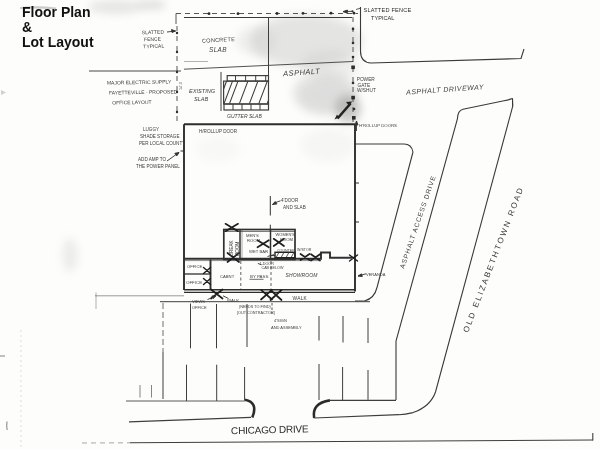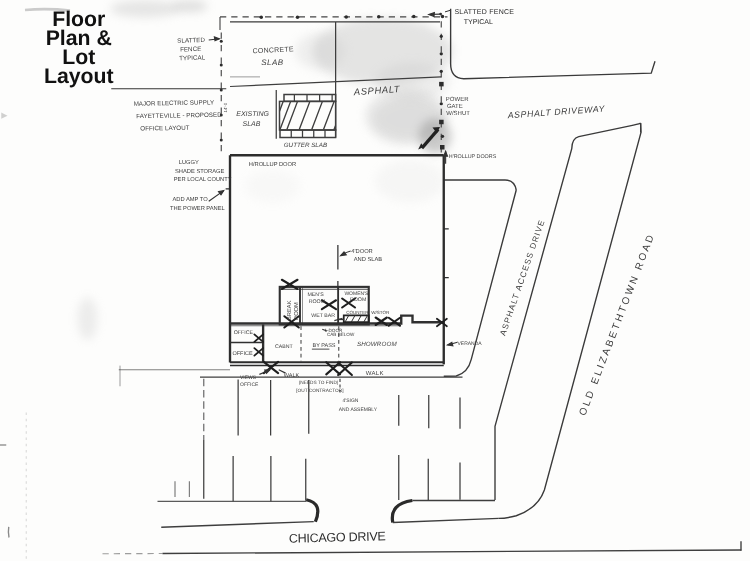--- a/index.html
+++ b/index.html
@@ -1,21 +1,21 @@
 <!DOCTYPE html>
 <html><head>
 <meta charset="utf-8">
 <style>
   html,body{margin:0;padding:0;background:#fff;}
   #page{position:relative;width:600px;height:449px;background:#fdfdfc;overflow:hidden;
         font-family:"Liberation Sans",sans-serif;}
   .noise{position:absolute;border-radius:50%;filter:blur(4px);}
-  #title{position:absolute;left:22px;top:17px;width:82px;height:42px;border:none;
-         display:flex;align-items:center;justify-content:center;text-align:center;
-         font-weight:bold;font-size:17px;line-height:15px;color:#111;}
+  #title{position:absolute;left:22px;top:6px;width:82px;height:42px;border:none;
+         display:flex;align-items:center;justify-content:center;text-align:left;
+         font-weight:bold;font-size:14px;line-height:15px;color:#111;}
 </style>
 </head>
 <body>
 <div id="page">
 
   <div class="noise" style="left:250px;top:14px;width:112px;height:54px;background:#b5b5b5;opacity:.34"></div>
   <div class="noise" style="left:236px;top:26px;width:40px;height:30px;background:#c5c5c5;opacity:.25"></div>
   <div class="noise" style="left:292px;top:70px;width:66px;height:46px;background:#bdbdbd;opacity:.3"></div>
   <div class="noise" style="left:300px;top:128px;width:56px;height:34px;background:#d0d0d0;opacity:.15"></div>
   <div class="noise" style="left:196px;top:136px;width:44px;height:26px;background:#d5d5d5;opacity:.12"></div>

